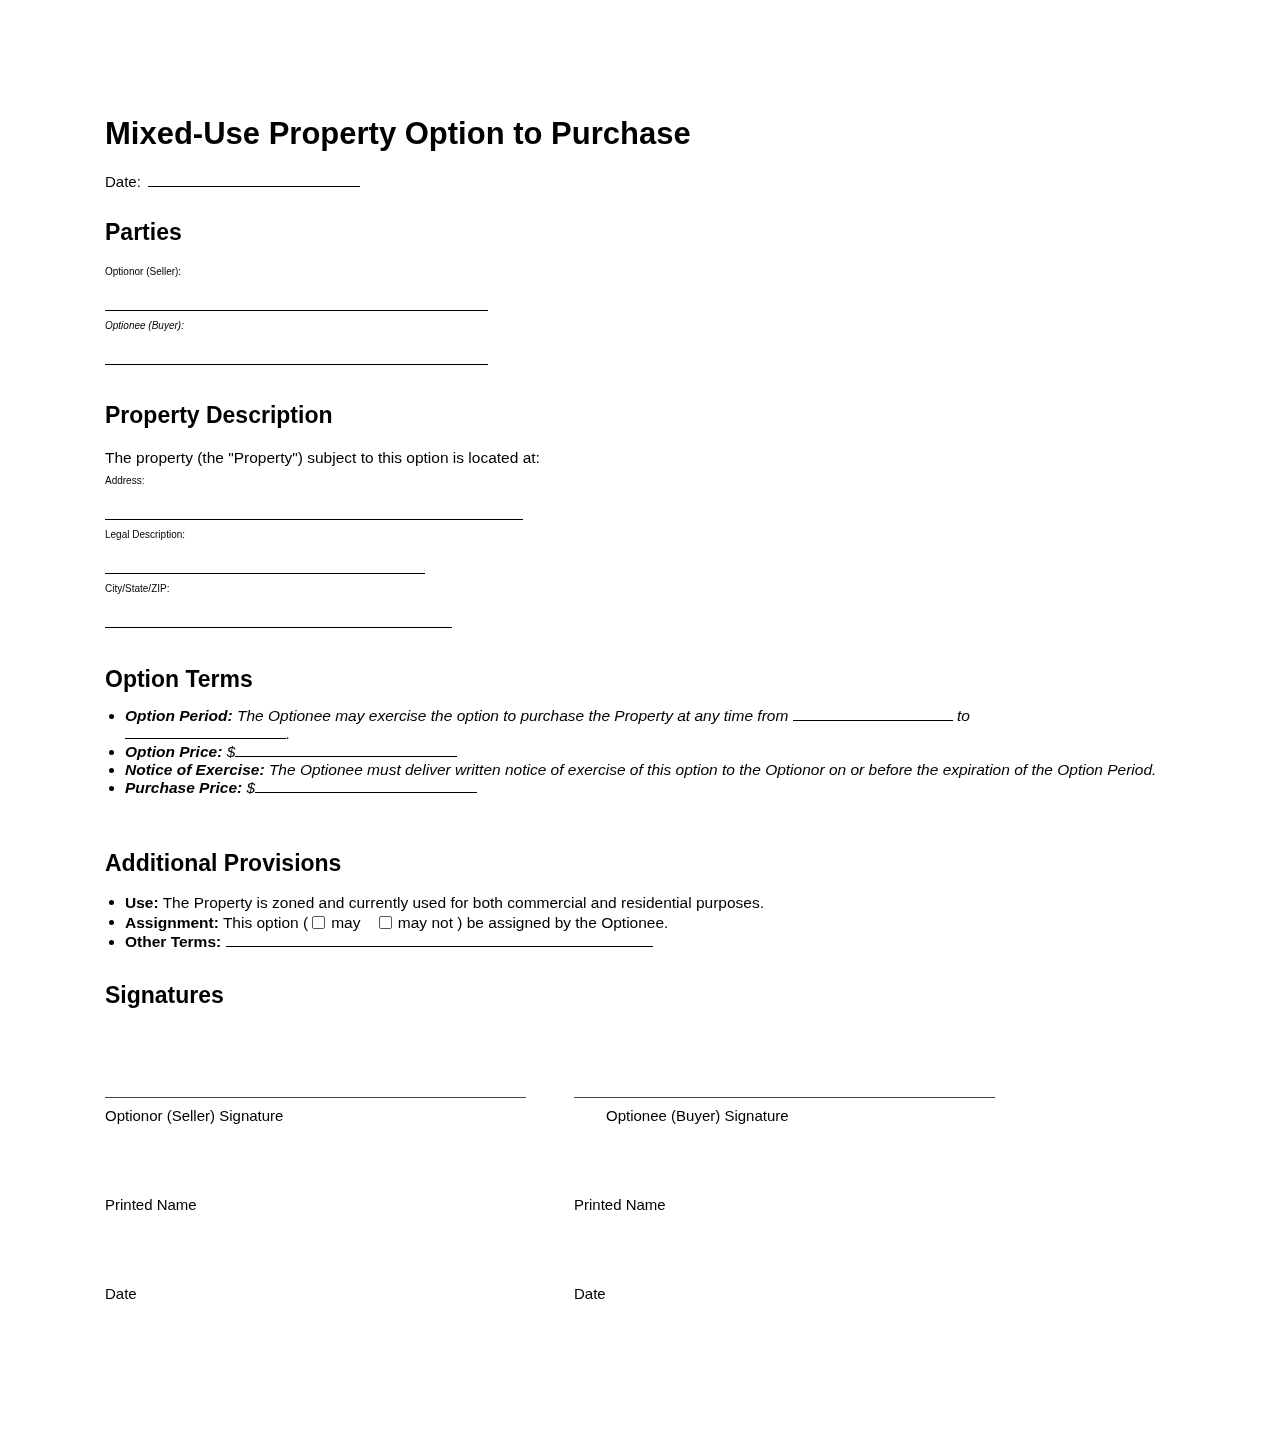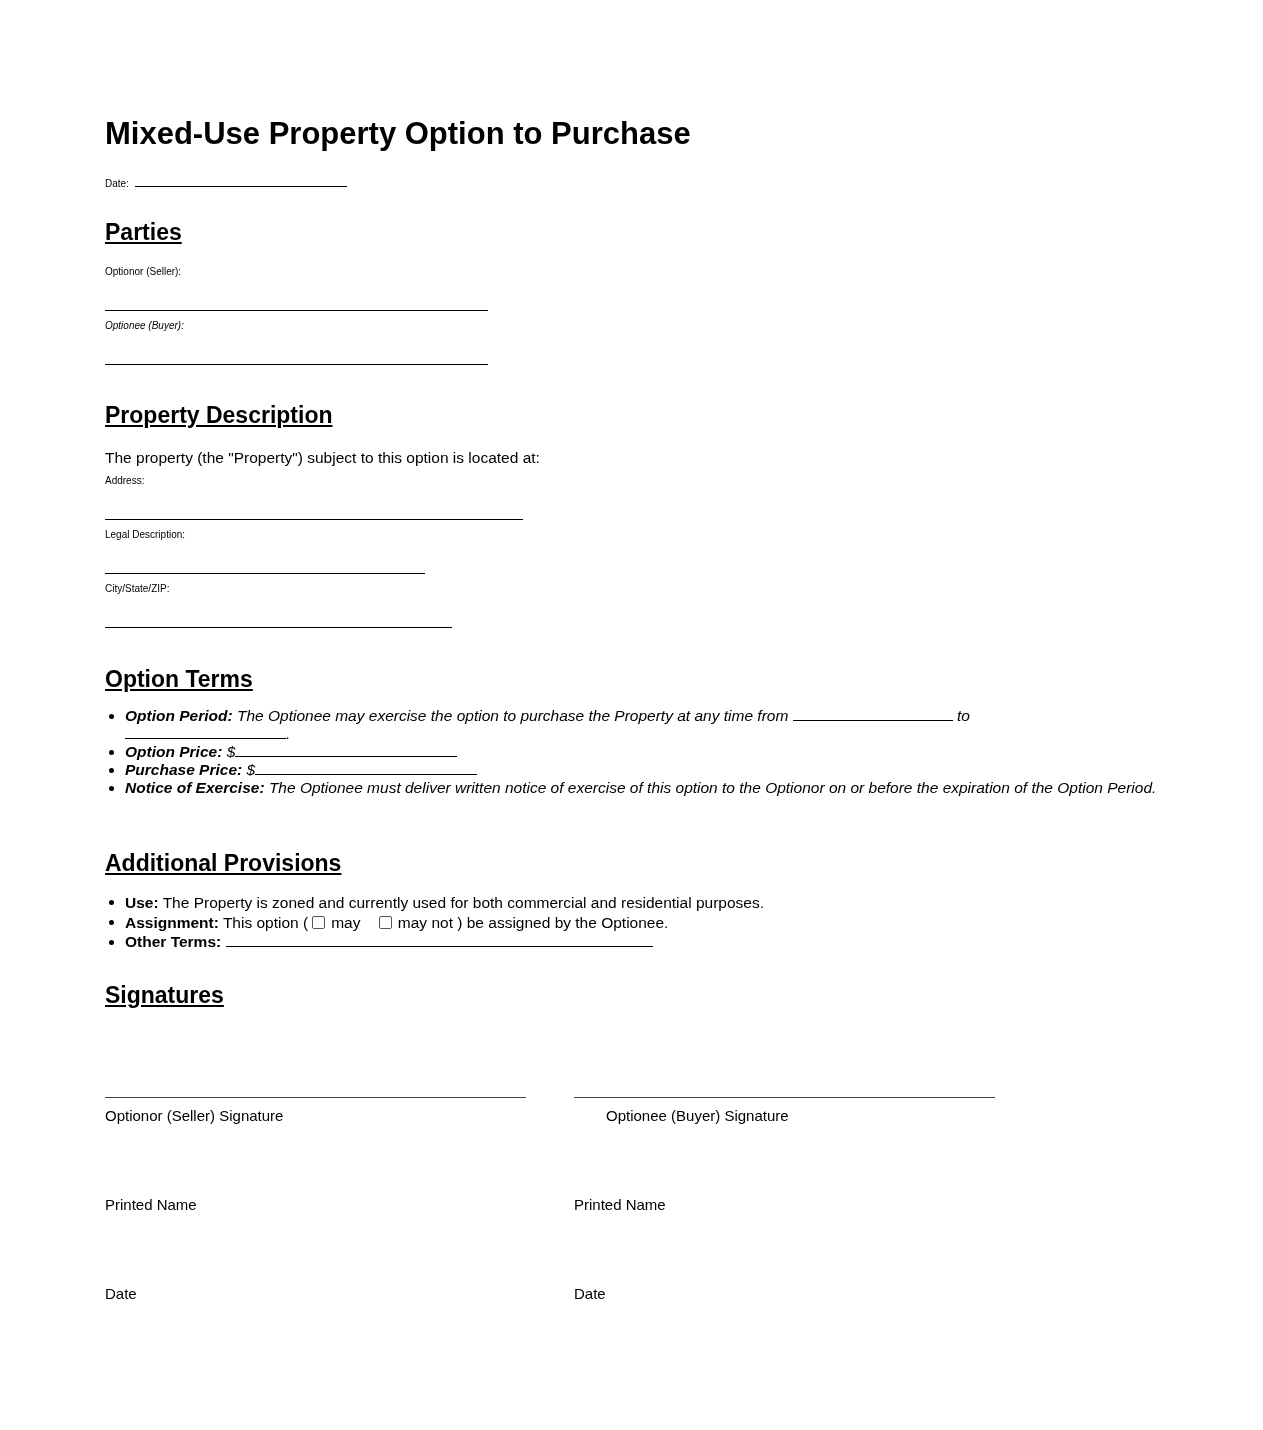--- a/index.html
+++ b/index.html
@@ -1,20 +1,20 @@
 <!DOCTYPE html>
 <html><head>
 <meta charset="utf-8">
 <style>
   html, body { margin:0; padding:0; background:#ffffff; }
   body { width:1263px; height:1430px; font-family:"Liberation Sans", sans-serif; color:#000; position:relative; }
   .page { position:absolute; left:105px; top:0; width:1060px; }
   h1 { font-size:31px; font-weight:bold; margin:0; position:absolute; top:116px; left:0; white-space:nowrap; }
-  h2 { font-size:23px; font-weight:bold; margin:0; position:absolute; left:0; white-space:nowrap;text-decoration:underline; }
-  .txt { position:absolute; left:0; font-size:10px; white-space:nowrap; }
+  h2 { font-size:23px; font-weight:bold; margin:0; position:absolute; left:0; white-space:nowrap; }
+  .txt { position:absolute; left:0; font-size:15px; white-space:nowrap; }
   .lbl { position:absolute; left:0; font-size:10px; white-space:nowrap; }
   .blank { display:inline-block; border-bottom:1px solid #000; height:14px; vertical-align:baseline; }
   .rule { position:absolute; left:0; border-top:1px solid #000; }
   ul { position:absolute; left:0; margin:0; padding-left:20px; font-size:15.5px; width:1040px; list-style:none; }
   ul li { position:relative; line-height:18px; }
   ul li::before { content:""; position:absolute; left:-16px; top:7px; width:5px; height:5px; border-radius:50%; background:#000; }
   .ib { display:inline-block; border-bottom:1px solid #000; height:13px; vertical-align:baseline; }
   .cb { display:inline-block; width:11px; height:11px; border:1px solid #555; border-radius:2px; vertical-align:-1px; margin:0 6px 0 4px; }
   .sigline { position:absolute; border-top:1.5px solid #444; width:421px; }
   .sig { position:absolute; font-size:15px; white-space:nowrap; }
@@ -53,26 +53,26 @@
       <span>The Optionee may exercise the option to purchase the Property at any time from</span>
       <span class="ib" style="width:160px;"></span>
       <span>to</span><br>
       <span class="ib" style="width:161px;"></span><span>.</span>
     </li>
     <li>
       <b>Option Price:</b>
       <span>$</span><span class="ib" style="width:222px;"></span>
     </li>
     <li>
+      <b>Notice of Exercise:</b>
+      <span>The Optionee must deliver written notice of exercise of this option to the Optionor on or before the expiration of the Option Period.</span>
+    </li>
+    <li>
       <b>Purchase Price:</b>
       <span>$</span><span class="ib" style="width:222px;"></span>
-    </li>
-    <li>
-      <b>Notice of Exercise:</b>
-      <span>The Optionee must deliver written notice of exercise of this option to the Optionor on or before the expiration of the Option Period.</span>
     </li>
   </ul>
 
   <h2 style="top:850px;">Additional Provisions</h2>
   <ul style="top:893px;">
     <li style="line-height:20px;">
       <b>Use:</b>
       <span>The Property is zoned and currently used for both commercial and residential purposes.</span>
     </li>
     <li style="line-height:20px;">

